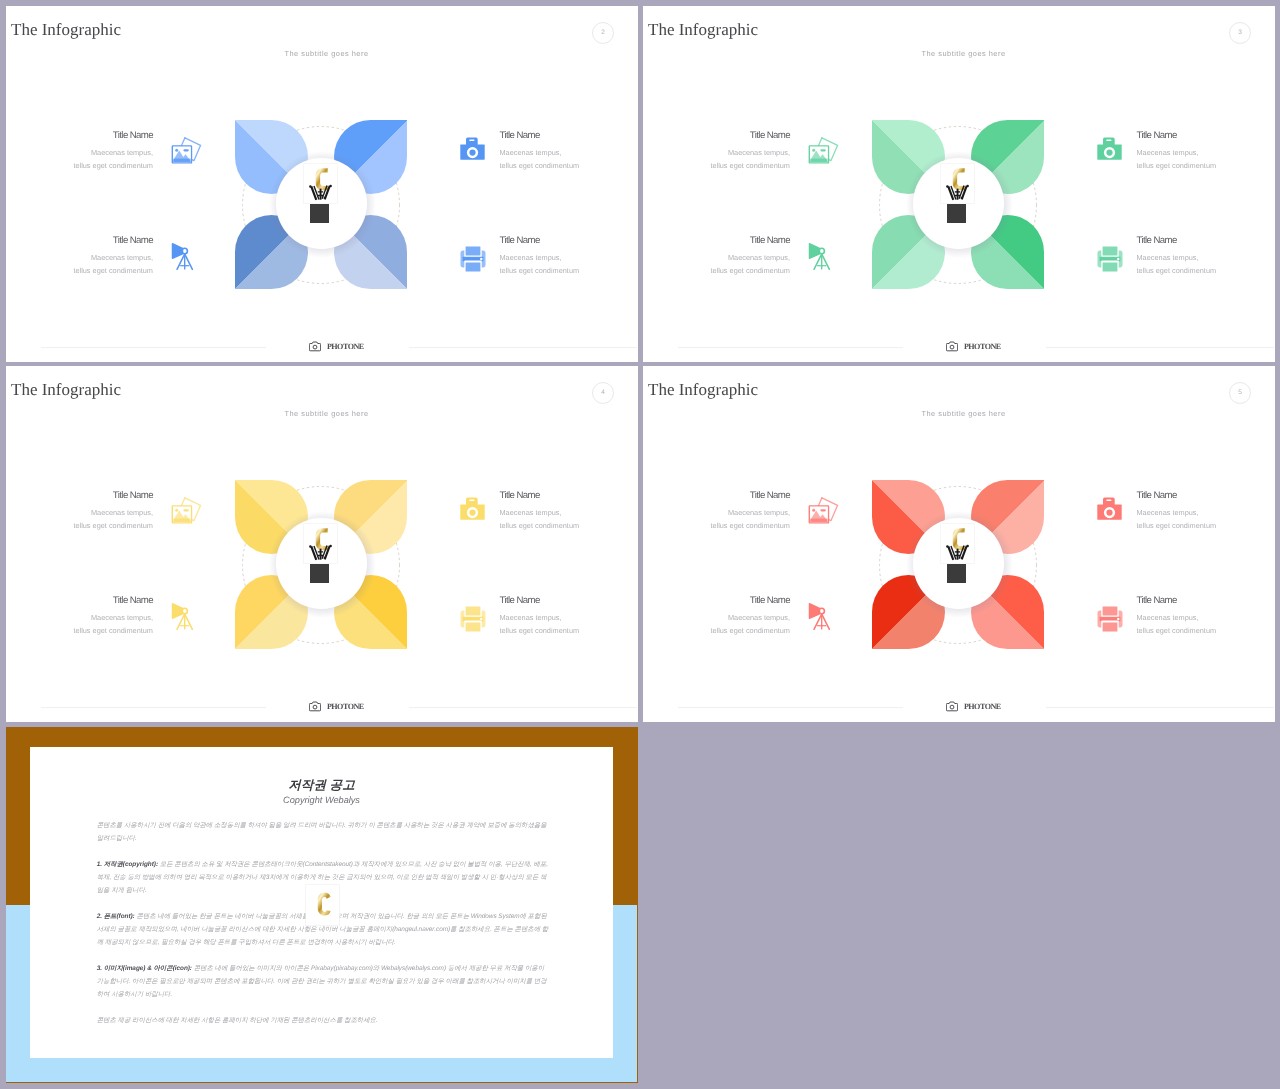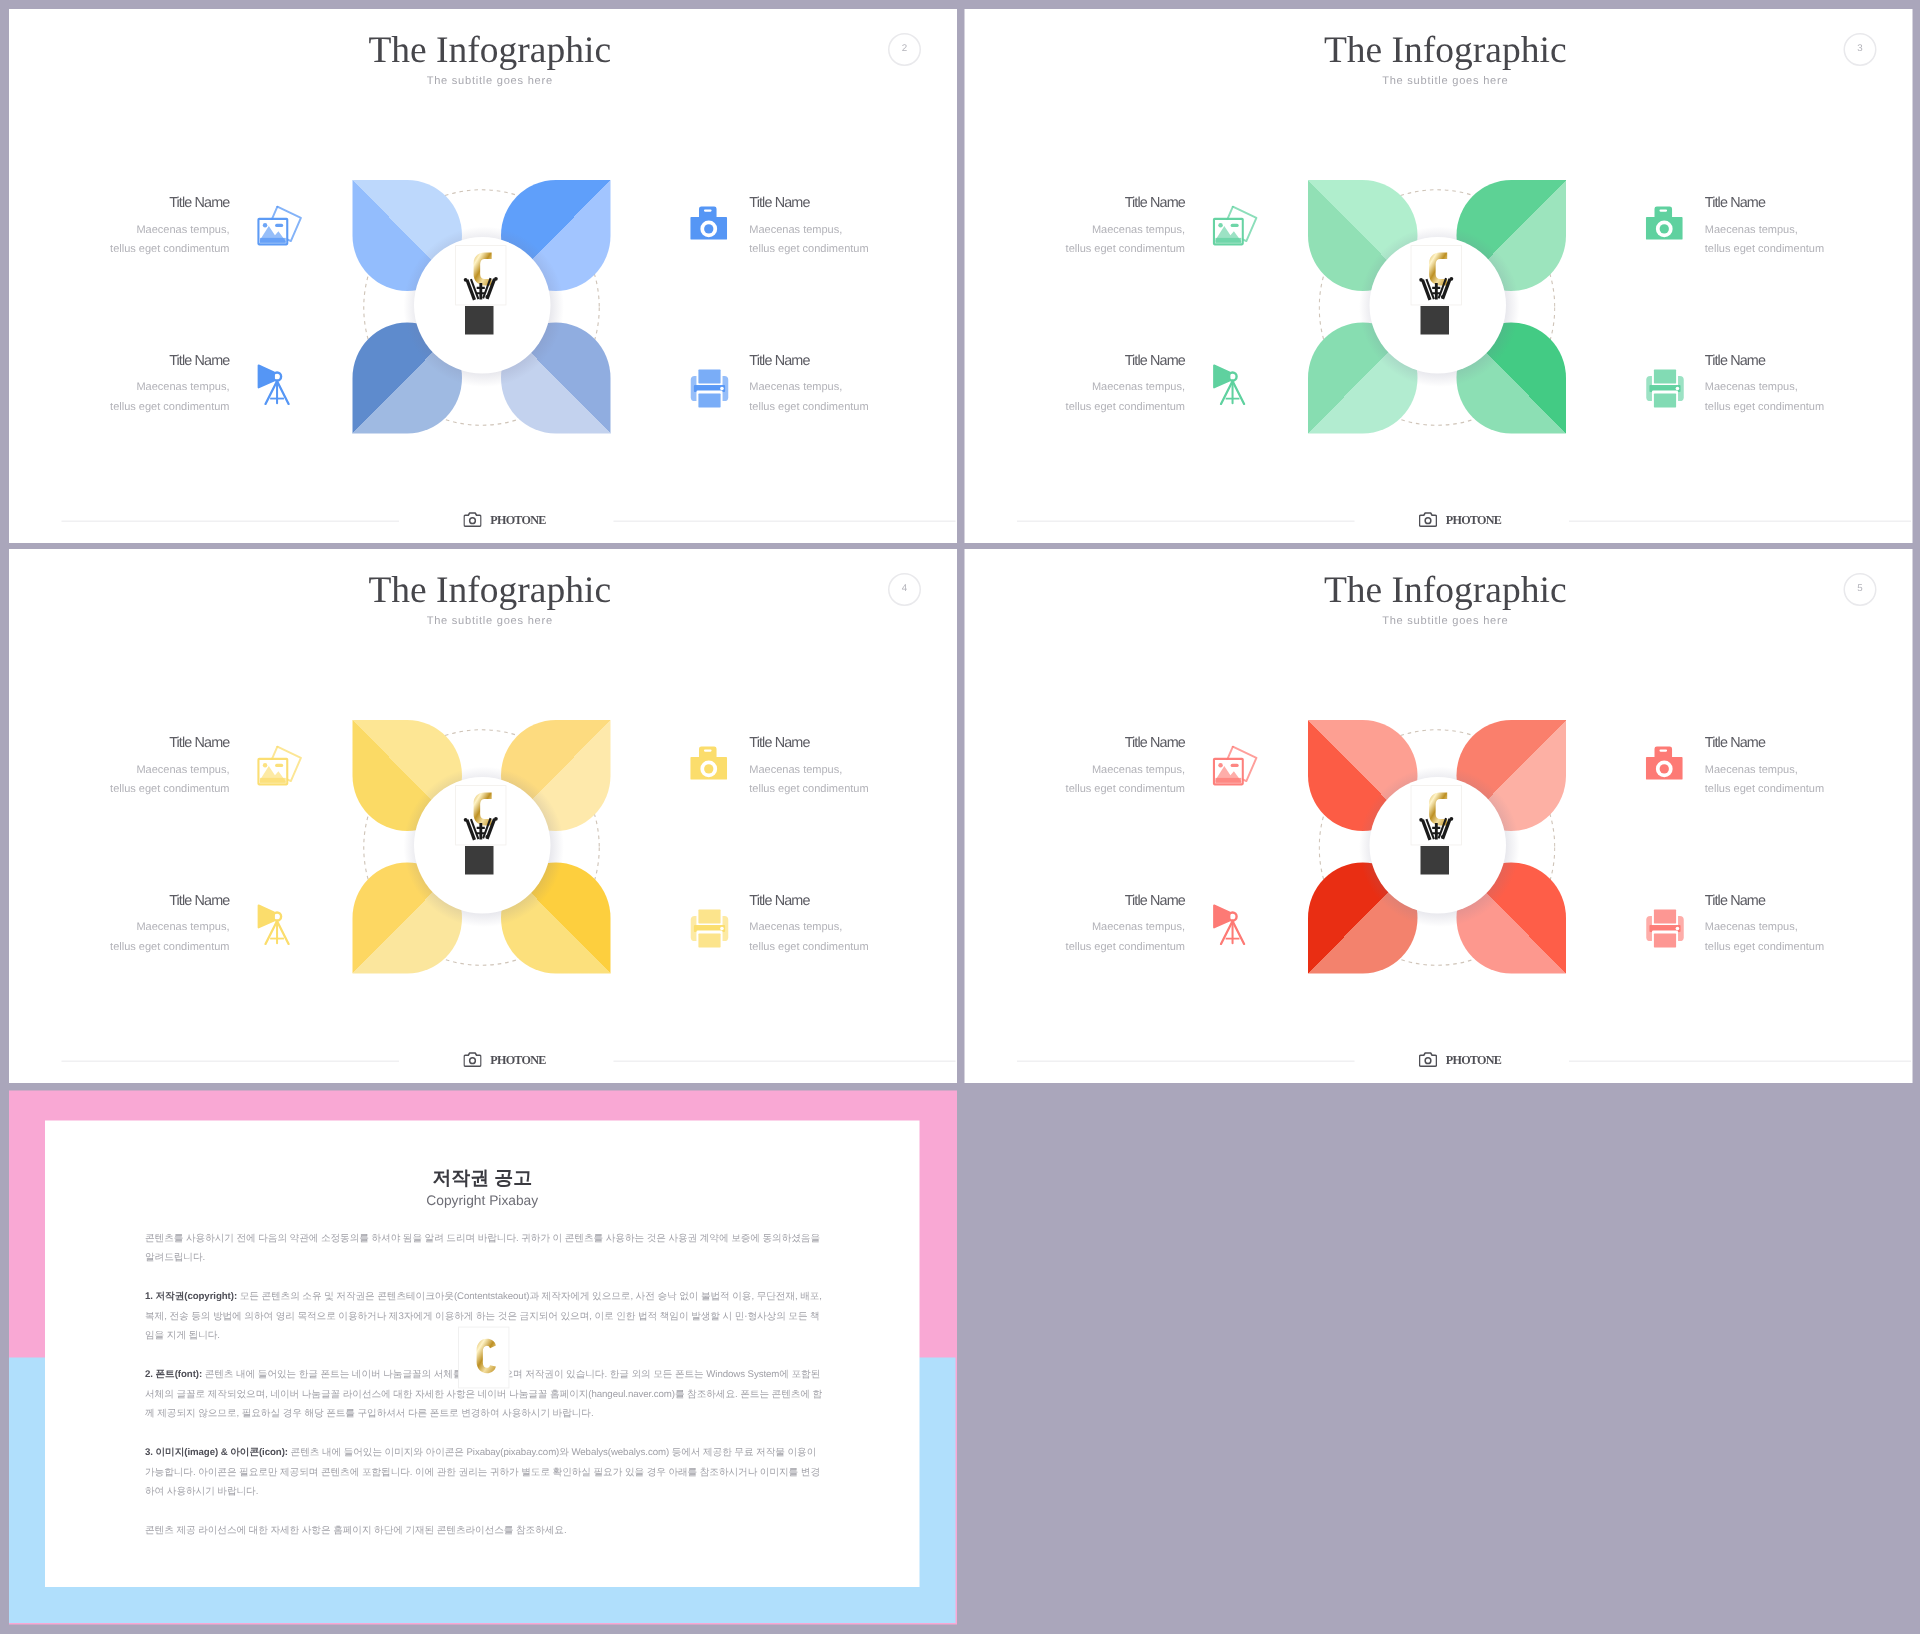--- a/index.html
+++ b/index.html
@@ -4,24 +4,24 @@
 <style>
 *{margin:0;padding:0;box-sizing:border-box;}
 html,body{width:1280px;height:1089px;overflow:hidden;}
 body{background:#aaa6bb;font-family:"Liberation Sans",sans-serif;-webkit-font-smoothing:antialiased;text-rendering:geometricPrecision;}
 .deck{position:absolute;left:0;top:0;width:1280px;height:1089px;}
 .slide{position:absolute;background:#fff;overflow:hidden;width:632px;height:356px;}
 .s0{left:6px;top:6px;}
 .s1{left:643px;top:6px;}
 .s2{left:6px;top:366px;}
 .s3{left:643px;top:366px;}
-.s4{left:6px;top:727px;background:#f9a8d4;}
-
-.title{position:absolute;left:5px;width:631px;top:14.4px;text-align:center;
-  font-family:"Liberation Serif",serif;font-size:25px;font-weight:400;color:#46464b;}
+.s4{left:6px;top:727px;background:#a16207;font-style:italic;}
+
+.title{position:absolute;left:5px;width:631px;top:14.4px;
+  font-family:"Liberation Serif",serif;font-size:17px;font-weight:400;color:#46464b;}
 .subtitle{position:absolute;left:5px;width:631px;top:42.8px;text-align:center;
   font-size:7.4px;color:#a8a8af;letter-spacing:.5px;}
 .badge{position:absolute;left:586px;top:16px;width:22px;height:22px;border-radius:50%;
   border:1px solid #e9e9ec;color:#b3b3ba;font-size:6.5px;line-height:20px;text-align:center;}
 
 .footer{position:absolute;left:15px;top:323px;width:631px;height:32px;}
 .fline{position:absolute;top:18px;height:1px;background:#f0f0f2;}
 .fline.l{left:20px;width:225px;}
 .fline.r{left:388px;width:228px;}
 .flogo{position:absolute;left:0;width:631px;top:9px;text-align:center;}
@@ -513,21 +513,21 @@
 <circle cx="6.0" cy="6.1" r="1.9" fill="none" stroke="#4f4f55" stroke-width="1"></circle>
 </svg>
             <span class="ftxt">PHOTONE</span>
           </span></div>
 </div>
 </div>
 <div class="slide s4">
 <div class="band"></div>
 <div class="card">
 <div class="cn-title">저작권 공고</div>
-<div class="cn-sub">Copyright Pixabay</div>
+<div class="cn-sub">Copyright Webalys</div>
 <div class="cn-body">
 <p>콘텐츠를 사용하시기 전에 다음의 약관에 소정동의를 하셔야 됨을 알려 드리며 바랍니다. 귀하가 이 콘텐츠를 사용하는 것은 사용권 계약에 보증에 동의하셨음을 알려드립니다.</p>
 <p><b>1. 저작권(copyright):</b><span> 모든 콘텐츠의 소유 및 저작권은 콘텐츠테이크아웃(Contentstakeout)과 제작자에게 있으므로, 사전 승낙 없이 불법적 이용, 무단전재, 배포, 복제, 전송 등의 방법에 의하여 영리 목적으로 이용하거나 제3자에게 이용하게 하는 것은 금지되어 있으며, 이로 인한 법적 책임이 발생할 시 민·형사상의 모든 책임을 지게 됩니다.</span></p>
 <p><b>2. 폰트(font):</b><span> 콘텐츠 내에 들어있는 한글 폰트는 네이버 나눔글꼴의 서체를 사용하였으며 저작권이 있습니다. 한글 외의 모든 폰트는 Windows System에 포함된 서체의 글꼴로 제작되었으며, 네이버 나눔글꼴 라이선스에 대한 자세한 사항은 네이버 나눔글꼴 홈페이지(hangeul.naver.com)를 참조하세요. 폰트는 콘텐츠에 함께 제공되지 않으므로, 필요하실 경우 해당 폰트를 구입하셔서 다른 폰트로 변경하여 사용하시기 바랍니다.</span></p>
 <p><b>3. 이미지(image) &amp; 아이콘(icon):</b><span> 콘텐츠 내에 들어있는 이미지와 아이콘은 Pixabay(pixabay.com)와 Webalys(webalys.com) 등에서 제공한 무료 저작물 이용이 가능합니다. 아이콘은 필요로만 제공되며 콘텐츠에 포함됩니다. 이에 관한 권리는 귀하가 별도로 확인하실 필요가 있을 경우 아래를 참조하시거나 이미지를 변경하여 사용하시기 바랍니다.</span></p>
 <p>콘텐츠 제공 라이선스에 대한 자세한 사항은 홈페이지 하단에 기재된 콘텐츠라이선스를 참조하세요.</p>
 </div>
 <div class="wm wm5">
 <div class="box">
 <svg width="33" height="40" viewBox="0 0 33 40">

